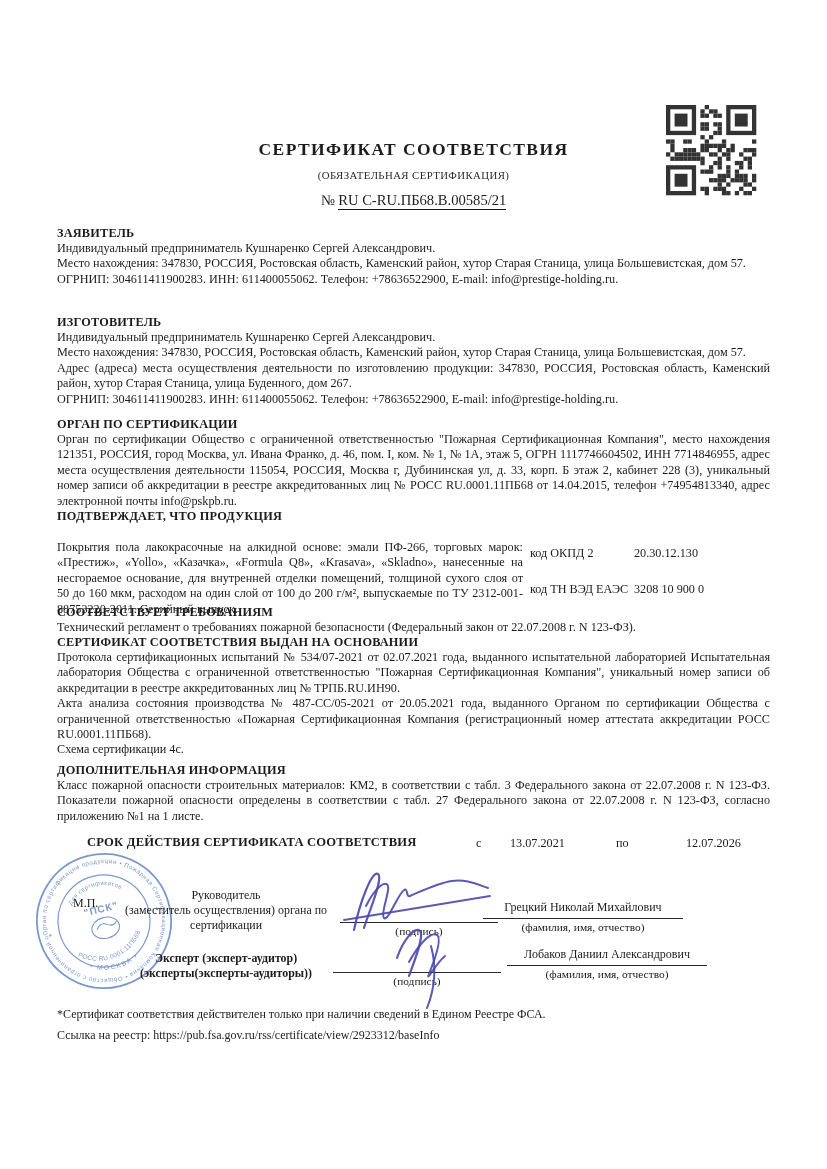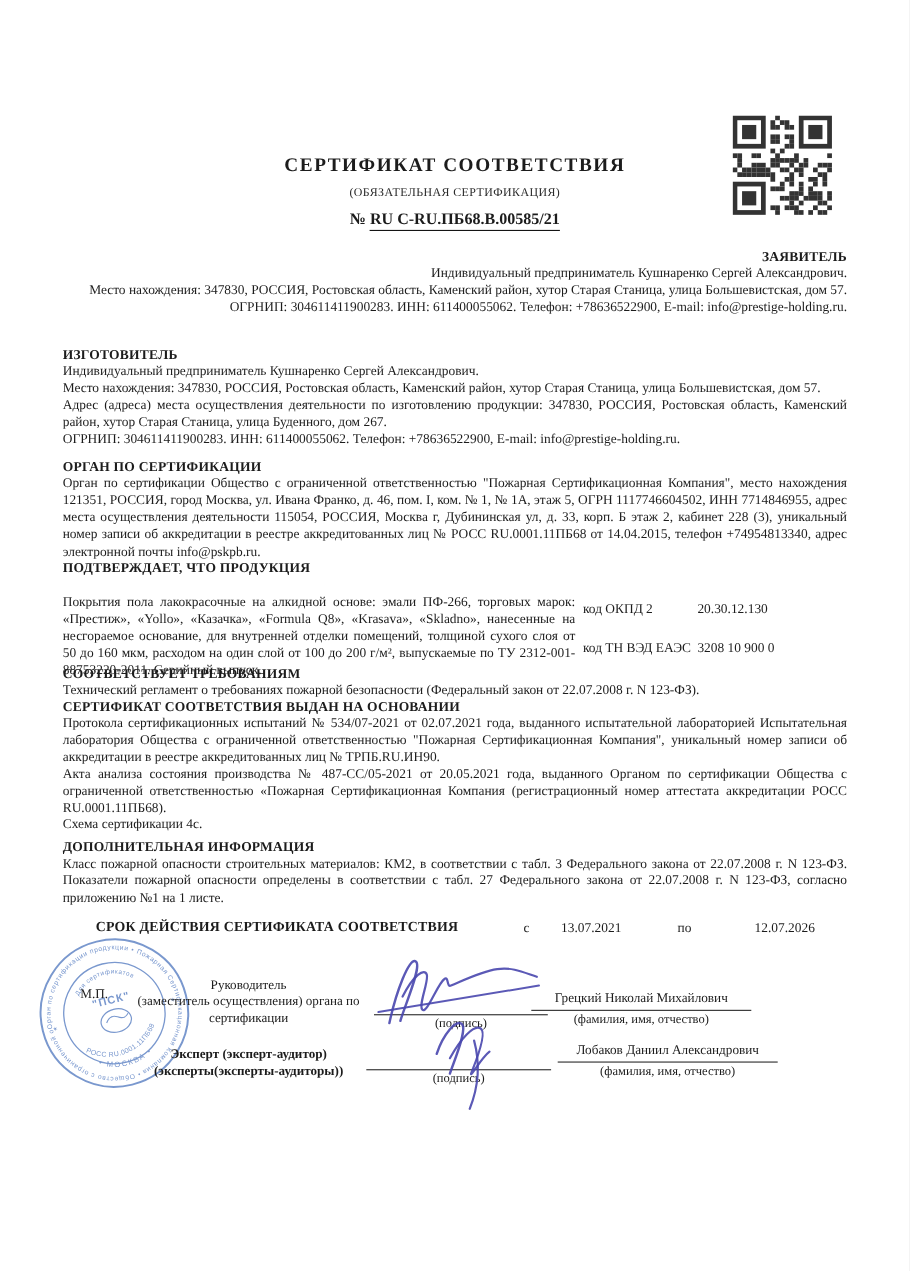--- a/index.html
+++ b/index.html
@@ -6,29 +6,29 @@
   .page{position:relative;width:827px;height:1169px;background:#ffffff;margin:0 auto;
         font-family:"Liberation Serif", serif;color:#1c1c1c;overflow:hidden;}
   .content{position:absolute;left:57px;right:57px;top:0;bottom:0;font-size:12.2px;line-height:15.4px;}
 
   .qr{position:absolute;left:609px;top:105px;width:92px;height:94px;}
   .qr svg{width:100%;height:100%;opacity:.88;}
 
   .titleblock{position:absolute;left:0;right:0;top:142px;text-align:center;}
   .doc-title{font-size:17.5px;font-weight:bold;letter-spacing:1.4px;}
   .doc-subtitle{margin-top:11px;font-size:10.8px;letter-spacing:.4px;color:#2a2a2a;}
-  .doc-number{margin-top:9px;font-size:14.6px;font-weight:bold;}
+  .doc-number{margin-top:9px;font-size:14.6px;font-weight:normal;}
   .doc-number .u{border-bottom:1.7px solid #141414;padding-bottom:1px;}
 
   .sec{position:absolute;left:0;right:0;}
   .sec .h{font-size:12.3px;font-weight:bold;letter-spacing:.2px;line-height:16px;}
   .jp{text-align:justify;}
   .ln{white-space:normal;}
 
-  .sec-applicant{top:225px;text-align:right;}
+  .sec-applicant{top:225px;}
   .sec-manufacturer{top:314px;}
   .sec-certbody{top:416px;}
   .sec-product{top:508px;}
   .sec-requirements{top:604px;}
   .sec-basis{top:634px;}
   .sec-additional{top:762px;}
 
   .prod-wrap{position:relative;margin-top:16px;}
   .prod-text{width:466px;text-align:justify;}
   .codes{position:absolute;left:473px;top:6px;width:245px;}
@@ -336,15 +336,19 @@
         <path d="M26,42 C36,22 46,16 48,22 C50,28 40,50 44,54 C48,58 58,30 64,26 C68,23 66,34 70,32 C84,26 98,19 112,17 C126,15 136,20 148,24" stroke-width="2"></path>
         <path d="M4,56 L150,32" stroke-width="1.8"></path>
       </svg>
       <svg class="ink" style="left:326px;top:62px;" width="100" height="92" viewBox="0 0 100 92" xmlns="http://www.w3.org/2000/svg">
         <path d="M14,40 C20,22 32,8 37,13 C42,18 30,46 26,58" stroke-width="2.2"></path>
         <path d="M26,44 C36,26 48,13 54,17 C60,21 50,46 46,56 C42,66 54,44 62,38" stroke-width="2"></path>
         <path d="M48,28 C54,50 52,70 44,90" stroke-width="2"></path>
       </svg>
     </div>
 
+    <div class="footer">
+      <div>*Сертификат соответствия действителен только при наличии сведений в Едином Реестре ФСА.</div>
+      <div>Ссылка на реестр: https://pub.fsa.gov.ru/rss/certificate/view/2923312/baseInfo</div>
+    </div>
 
   </div>
 </div>
 
 </body></html>

